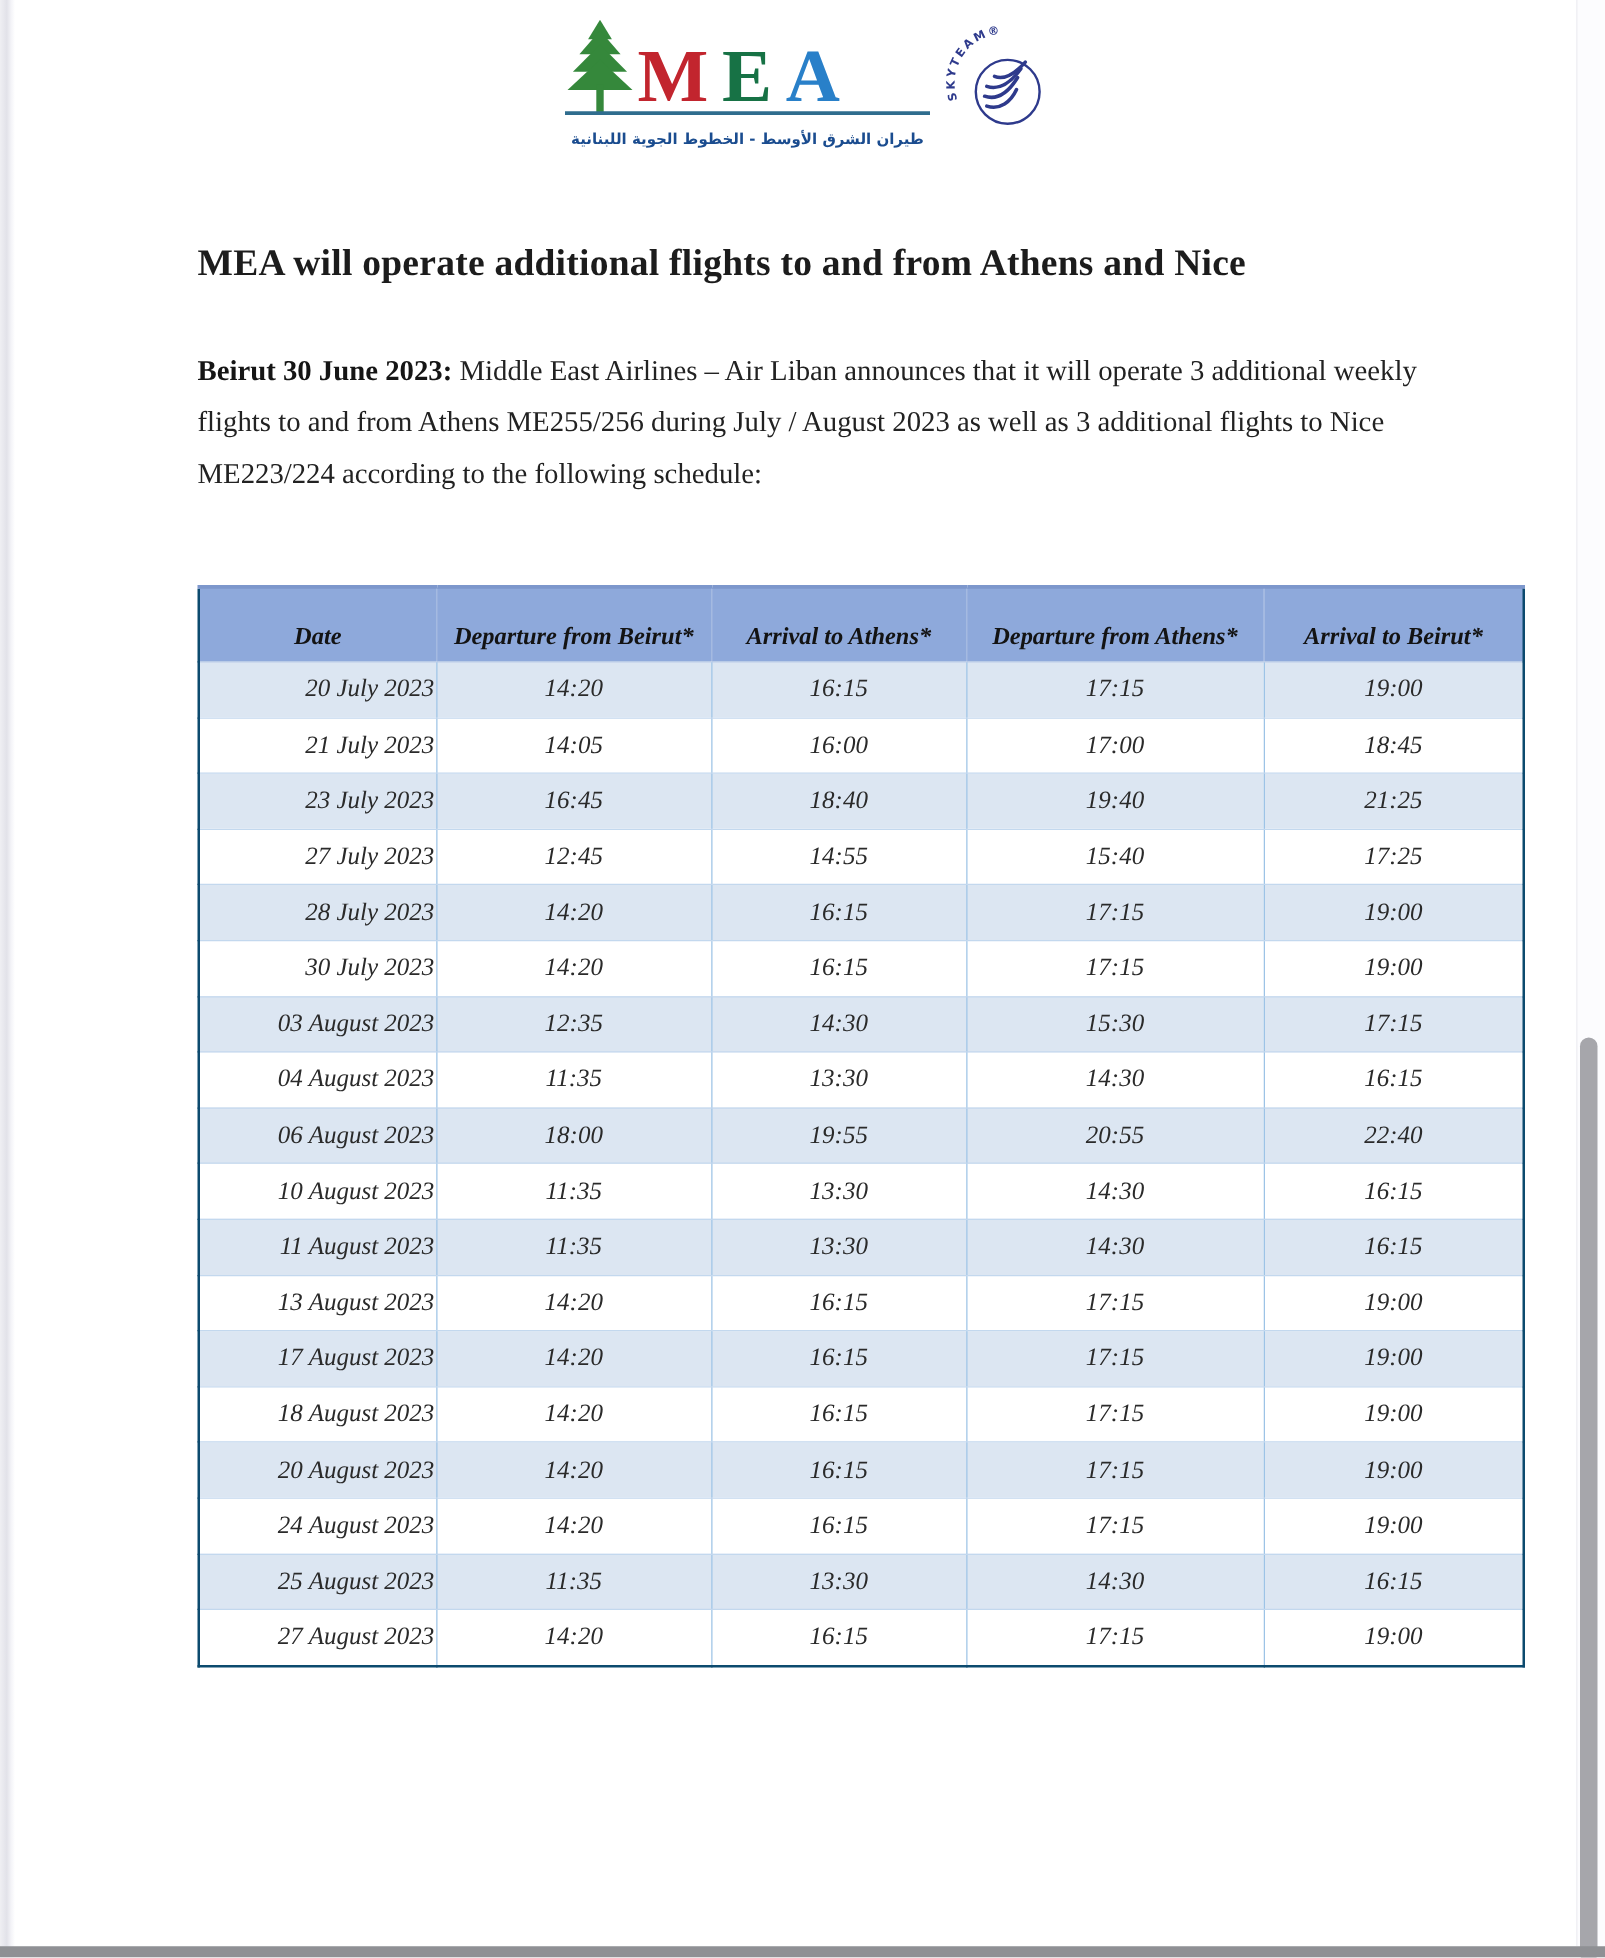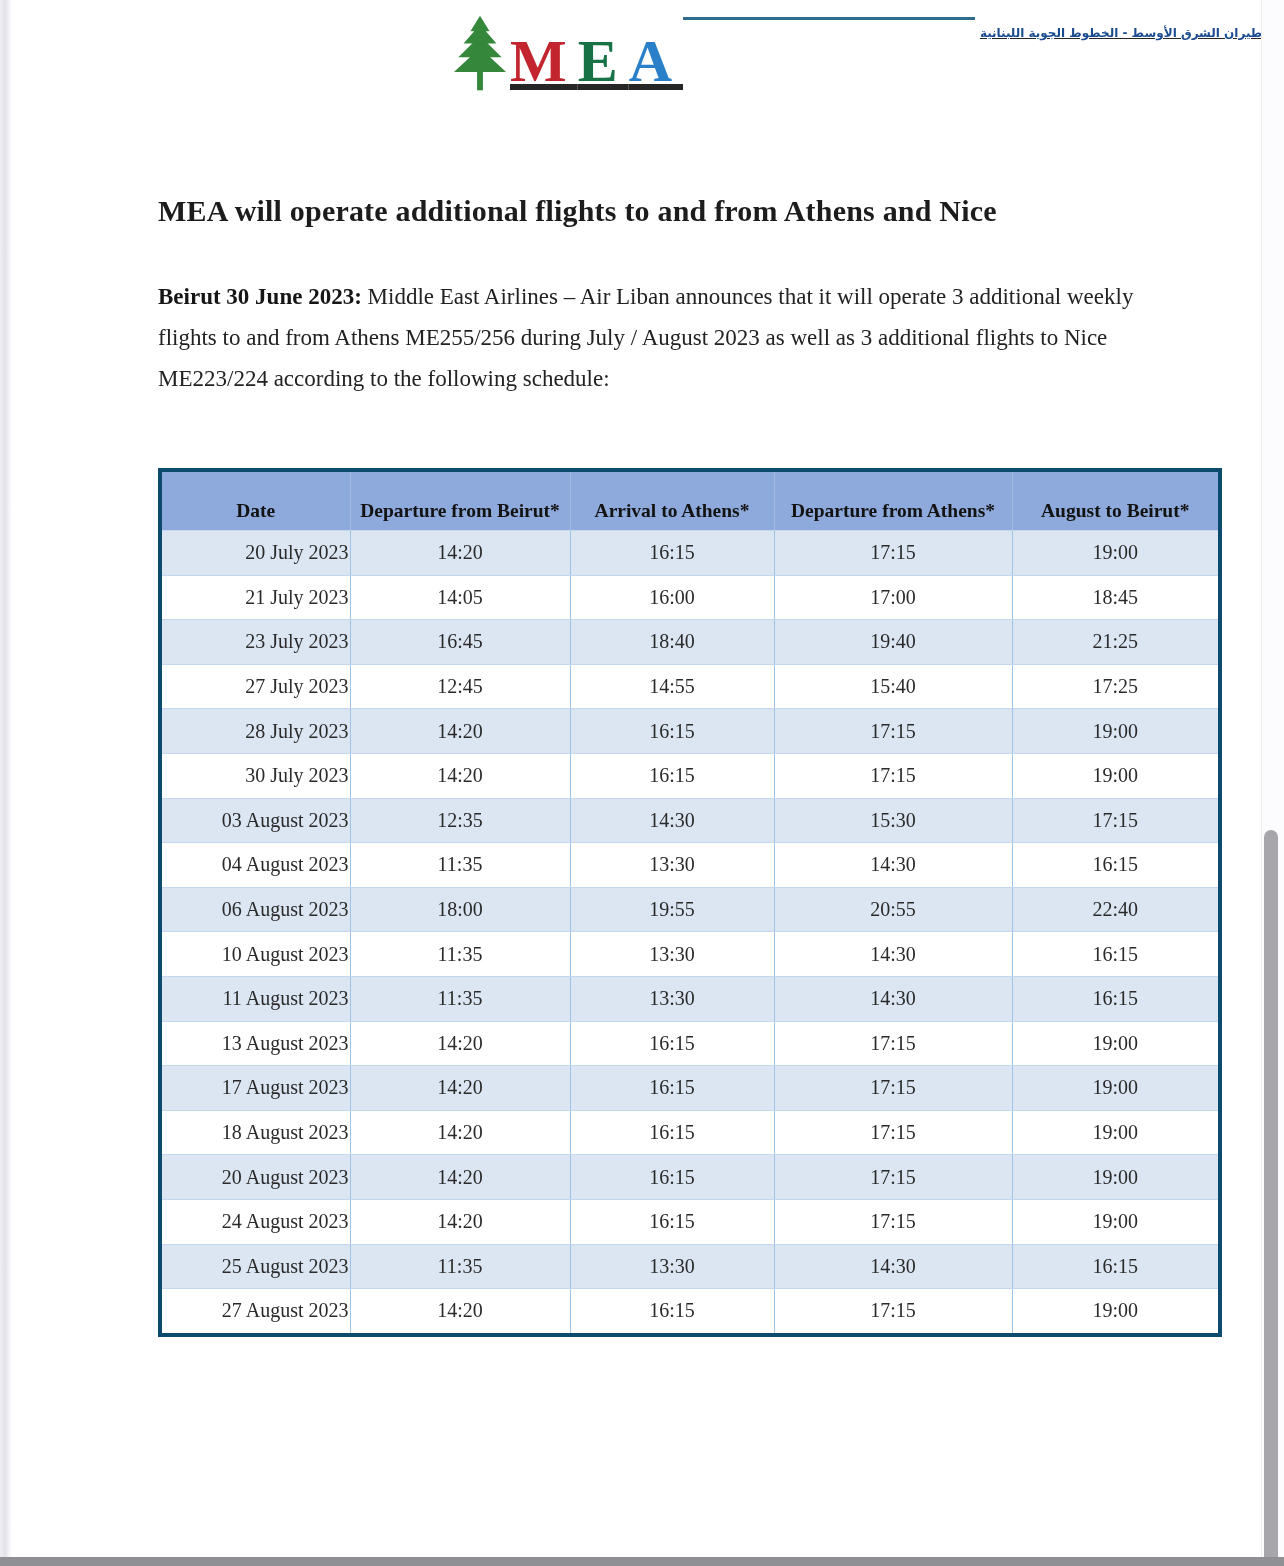--- a/index.html
+++ b/index.html
@@ -25,21 +25,21 @@
   .hscroll{
     position:absolute;left:0;right:0;bottom:0;height:9px;
     background:#8f9094;
   }
 
   
   .logo{
     position:absolute;left:452px;top:14px;width:400px;height:110px;
     display:flex;align-items:flex-start;
   }
-  .mea-lockup{display:flex;flex-direction:row;position:relative;text-decoration:underline;}
+  .mea-lockup{display:flex;flex-direction:column;position:relative;}
   .mea-top{display:flex;align-items:flex-end;}
   .tree{width:56px;height:78px;margin-bottom:-6px;}
   .mea-word{
     font-family:"Liberation Serif",serif;font-weight:bold;
     font-size:60px;line-height:0.82;letter-spacing:11px;margin-left:2px;
   }
   .mea-rule{height:3px;background:#2f6d8e;margin-top:3px;width:292px;}
   .mea-arabic{
     margin-top:12px;text-align:center;width:292px;
     font-family:"DejaVu Sans",sans-serif;
@@ -55,21 +55,22 @@
   .para{
     position:absolute;left:158px;top:276px;width:992px;
     font-size:23px;line-height:41px;color:#222222;
   }
   .para b{color:#151515;}
 
   
   .tablewrap{position:absolute;left:158px;top:468px;}
   table{
     border-collapse:collapse;table-layout:fixed;width:1060px;
-    border:4px solid #0c4a6e;
+    border:2px solid #0c4a6e;
+    font-style:italic;
   }
   th{
     background:#8ea9db;height:50px;vertical-align:bottom;
     padding:0 2px 8px 2px;text-align:center;
     font-size:19.5px;font-weight:bold;color:#131313;
     border-left:1px solid #a5bae1;border-right:1px solid #a5bae1;
     border-top:3px solid #7d97cc;border-bottom:1px solid #c8d6ec;
   }
   td{
     height:41.6px;font-size:20px;color:#2a2a2a;
@@ -132,21 +133,21 @@
         <col style="width: 204px;">
         <col style="width: 238px;">
         <col style="width: 208px;">
       </colgroup>
     <thead>
         <tr id="head-row">
           <th>Date</th>
           <th>Departure from Beirut*</th>
           <th>Arrival to Athens*</th>
           <th>Departure from Athens*</th>
-          <th>August to Beirut*</th>
+          <th>Arrival to Beirut*</th>
         </tr>
       </thead>
     <tbody id="body-rows">
         <tr class="shaded">
           <td class="date">20 July 2023</td>
           <td class="time">14:20</td>
           <td class="time">16:15</td>
           <td class="time">17:15</td>
           <td class="time">19:00</td>
         </tr>

